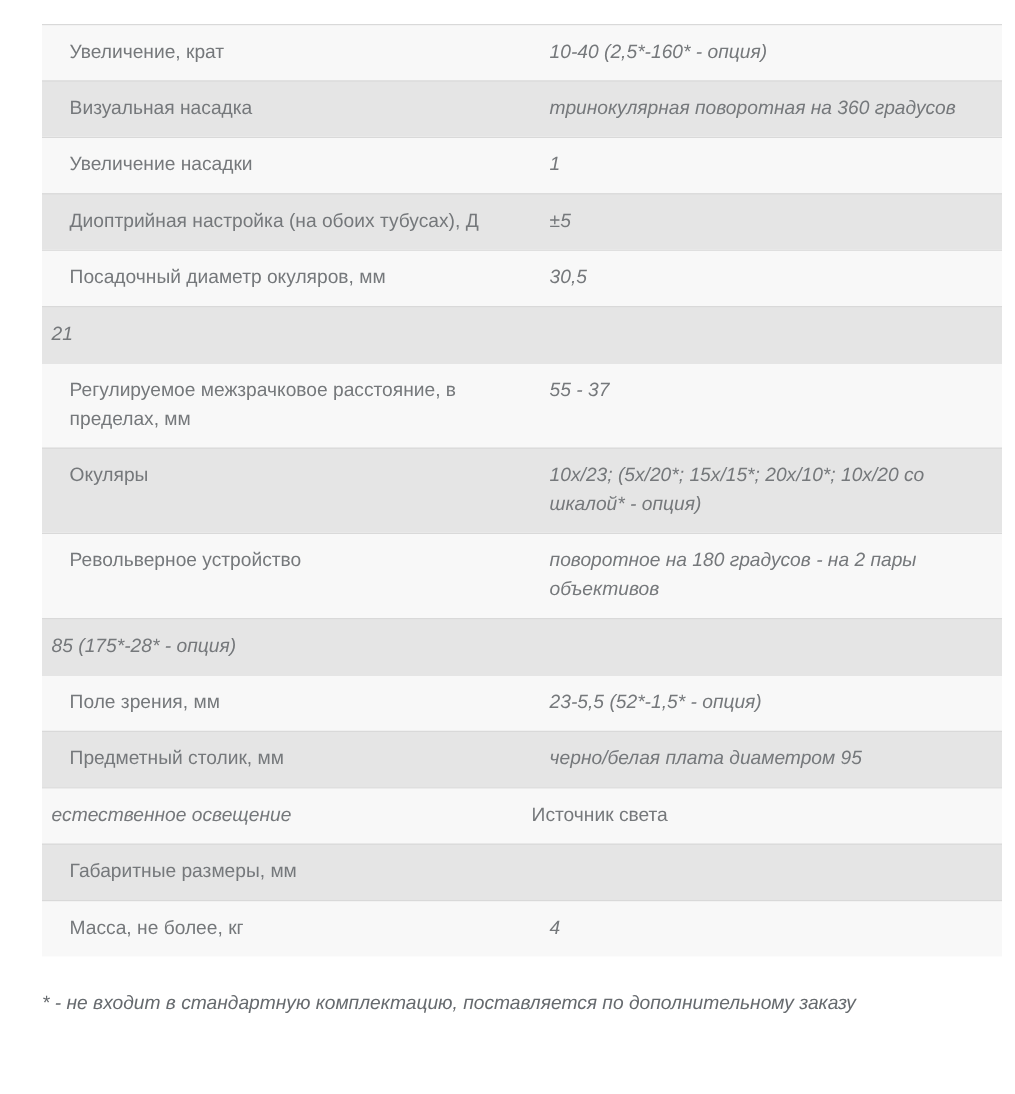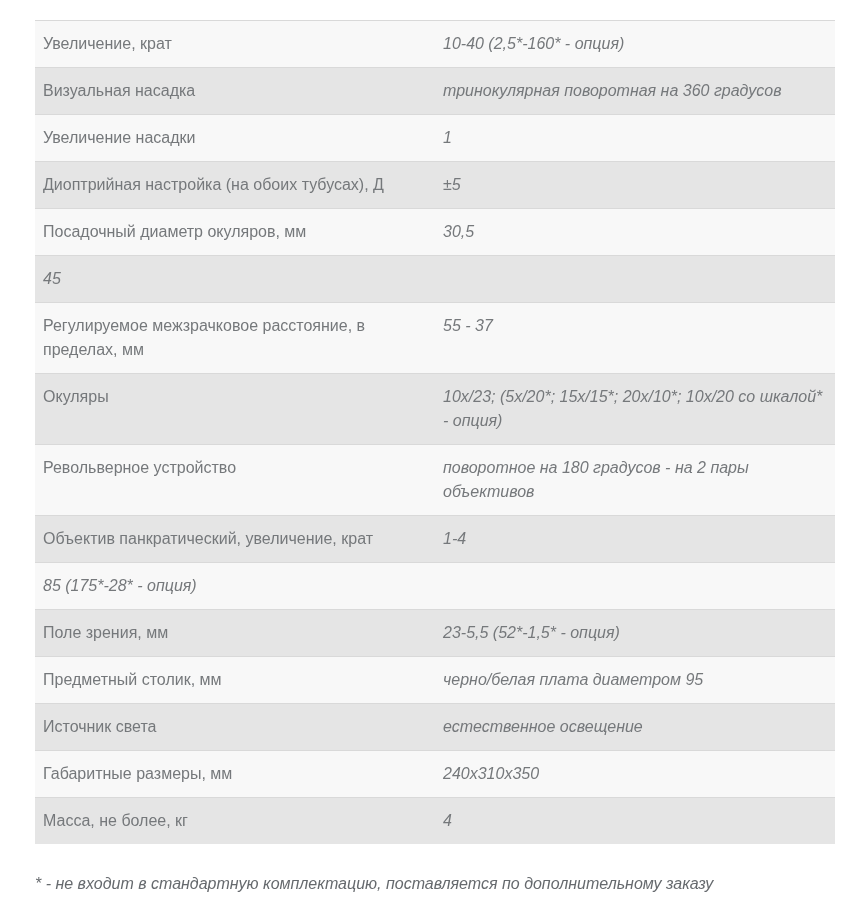--- a/index.html
+++ b/index.html
@@ -32,20 +32,21 @@
   .cell {
     font-size: 16px;
     line-height: 24px;
     color: var(--text-color, #75787b);
     padding: 11px 8px;
     box-sizing: border-box;
   }
   .cell.label {
     flex: 0 0 400px;
     width: 400px;
+    margin-left: 15px;
   }
   .cell.value {
     flex: 1 1 auto;
     padding-right: 10px;
     font-style: italic;
   }
   .footnote {
     margin: 29px 20px 0 35px;
     font-size: 16px;
     line-height: 22px;
@@ -73,56 +74,51 @@
       </div>
       <div class="spec-row">
         <div class="cell label">Диоптрийная настройка (на обоих тубусах), Д</div>
         <div class="cell value">±5</div>
       </div>
       <div class="spec-row">
         <div class="cell label">Посадочный диаметр окуляров, мм</div>
         <div class="cell value">30,5</div>
       </div>
       <div class="spec-row">
-        <div class="cell value">45</div>
+        <div class="cell value">21</div>
       </div>
       <div class="spec-row">
         <div class="cell label">Регулируемое межзрачковое расстояние, в пределах, мм</div>
         <div class="cell value">55 - 37</div>
       </div>
       <div class="spec-row">
         <div class="cell label">Окуляры</div>
         <div class="cell value">10х/23; (5х/20*; 15х/15*; 20х/10*; 10х/20 со шкалой* - опция)</div>
       </div>
       <div class="spec-row">
         <div class="cell label">Револьверное устройство</div>
         <div class="cell value">поворотное на 180 градусов - на 2 пары объективов</div>
       </div>
       <div class="spec-row">
-        <div class="cell label">Объектив панкратический, увеличение, крат</div>
-        <div class="cell value">1-4</div>
-      </div>
-      <div class="spec-row">
         <div class="cell value">85 (175*-28* - опция)</div>
       </div>
       <div class="spec-row">
         <div class="cell label">Поле зрения, мм</div>
         <div class="cell value">23-5,5 (52*-1,5* - опция)</div>
       </div>
       <div class="spec-row">
         <div class="cell label">Предметный столик, мм</div>
         <div class="cell value">черно/белая плата диаметром 95</div>
       </div>
       <div class="spec-row">
+        <div class="cell value">естественное освещение</div>
         <div class="cell label">Источник света</div>
-        <div class="cell value">естественное освещение</div>
       </div>
       <div class="spec-row">
         <div class="cell label">Габаритные размеры, мм</div>
-        <div class="cell value">240х310х350</div>
       </div>
       <div class="spec-row">
         <div class="cell label">Масса, не более, кг</div>
         <div class="cell value">4</div>
       </div>
     </div>
 
   <div class="footnote">* - не входит в стандартную комплектацию, поставляется по дополнительному заказу</div>
 
 </div>

